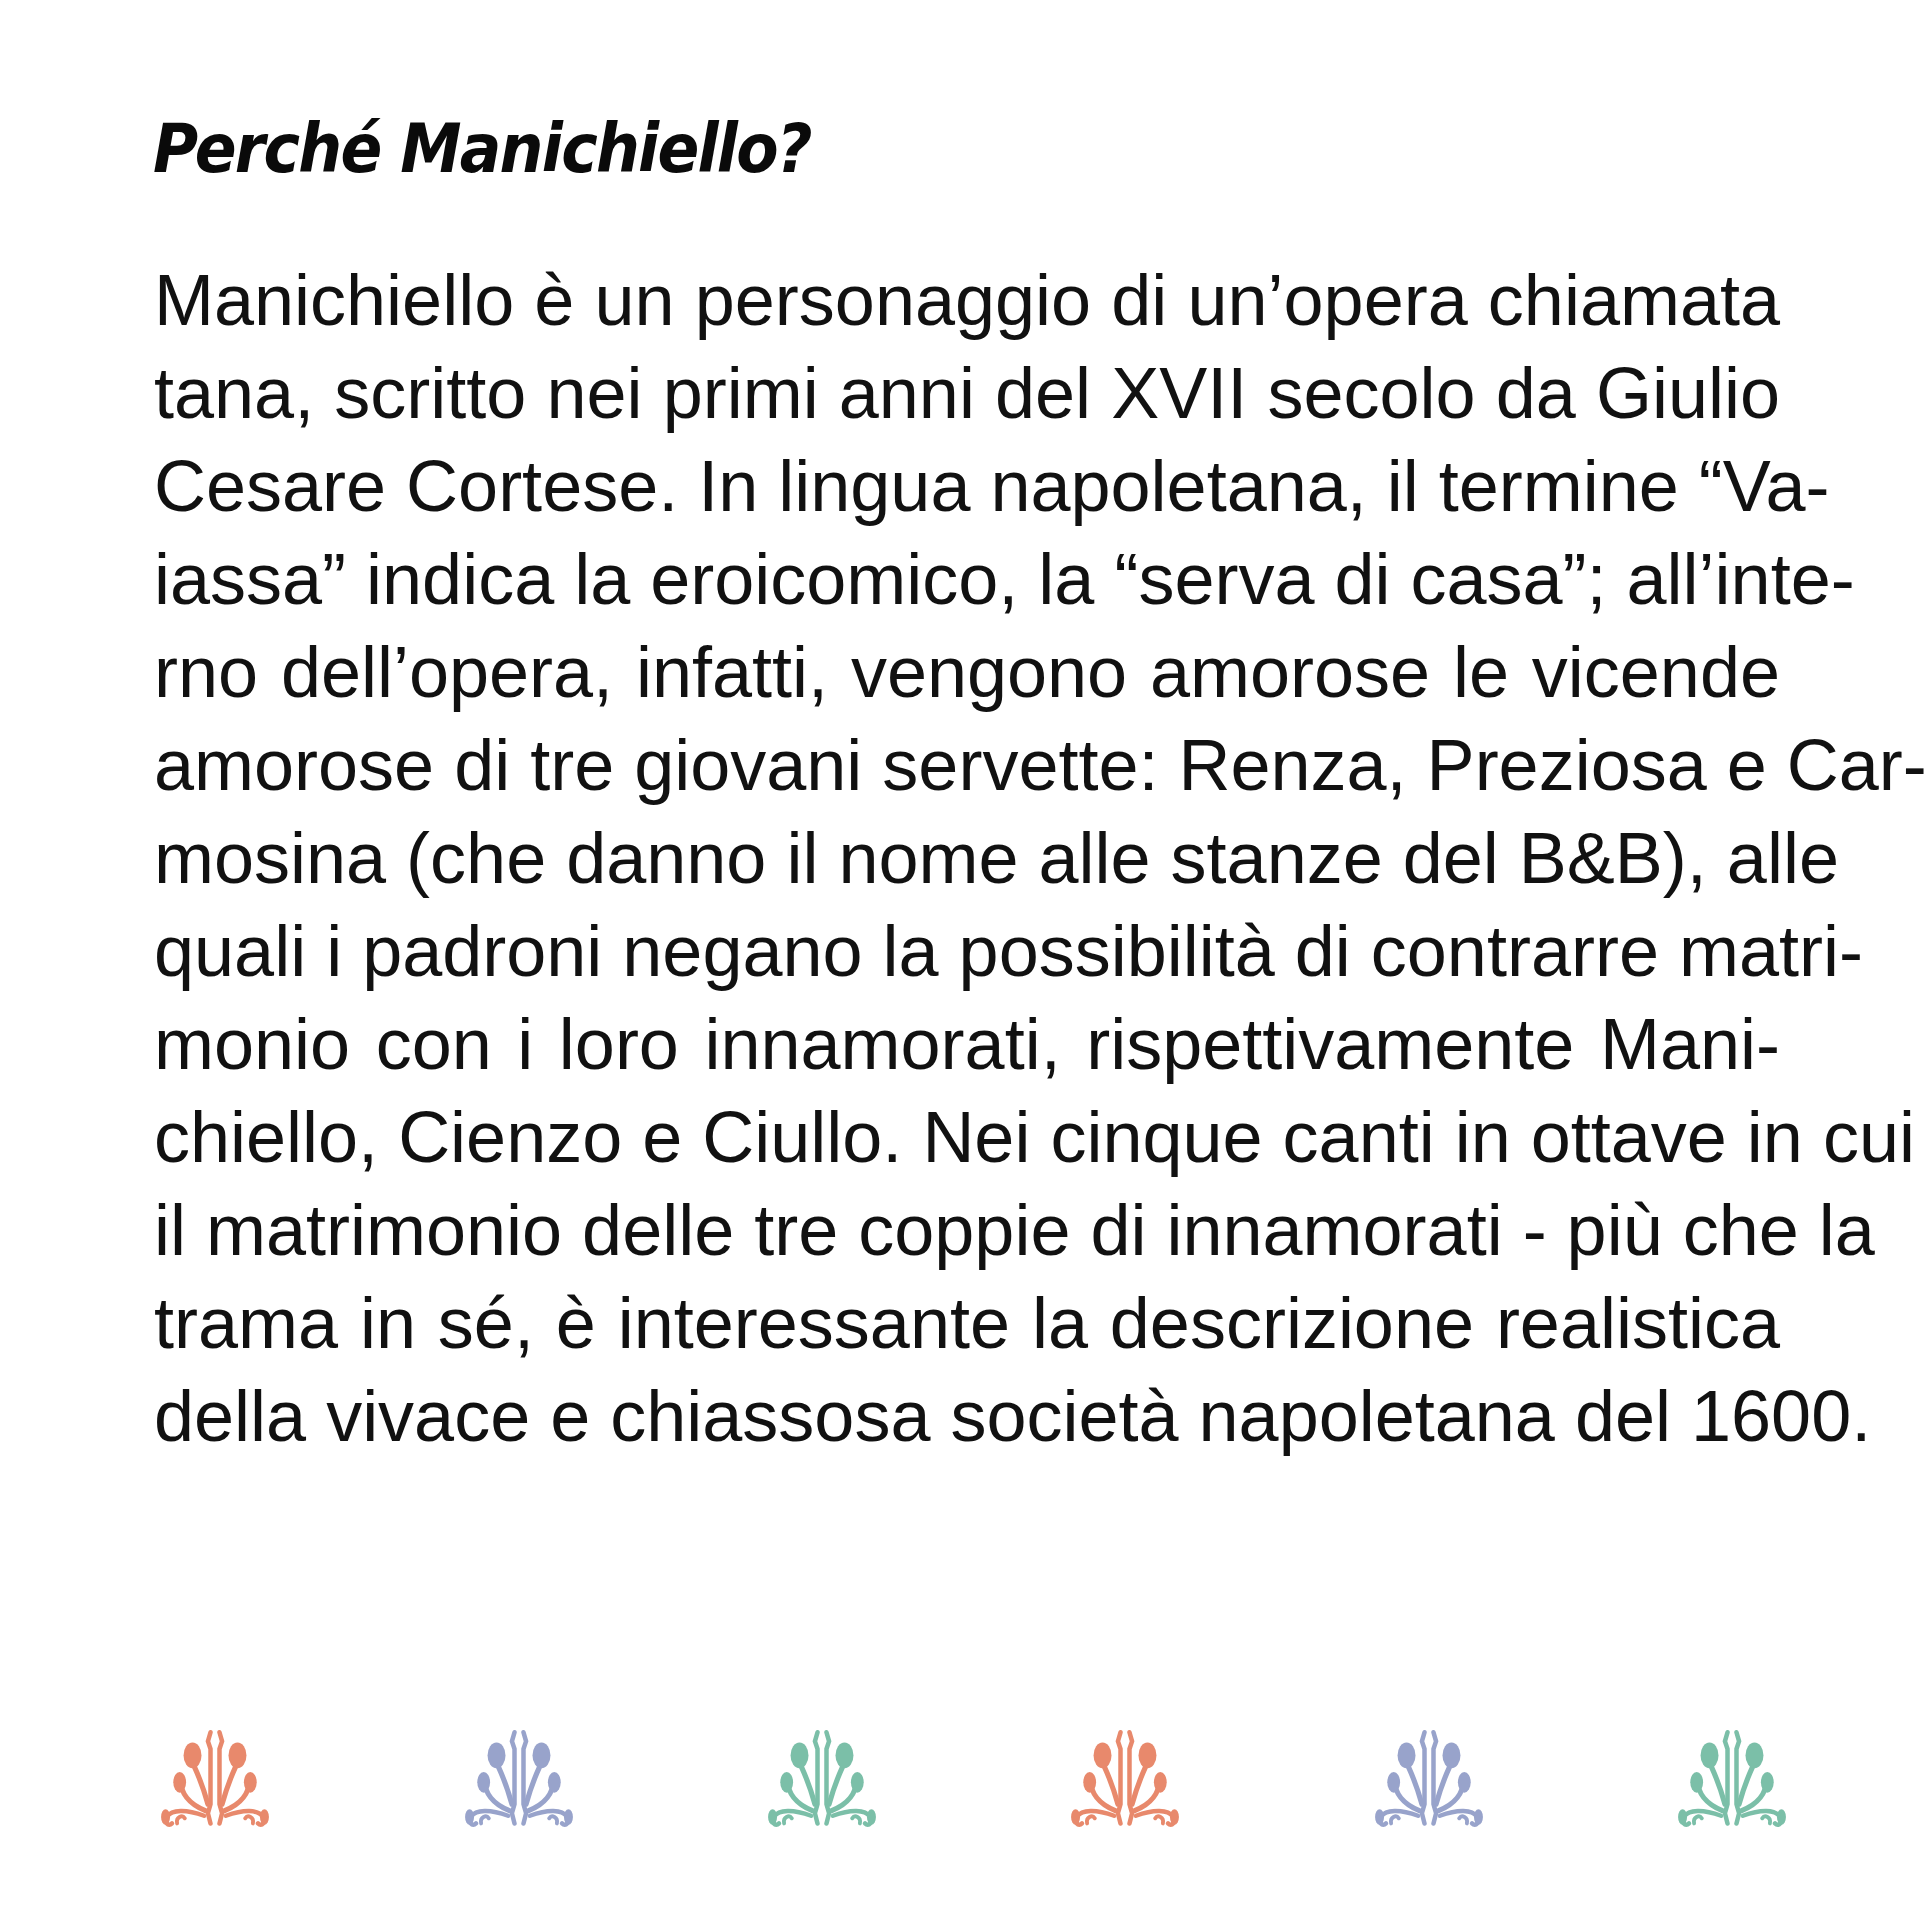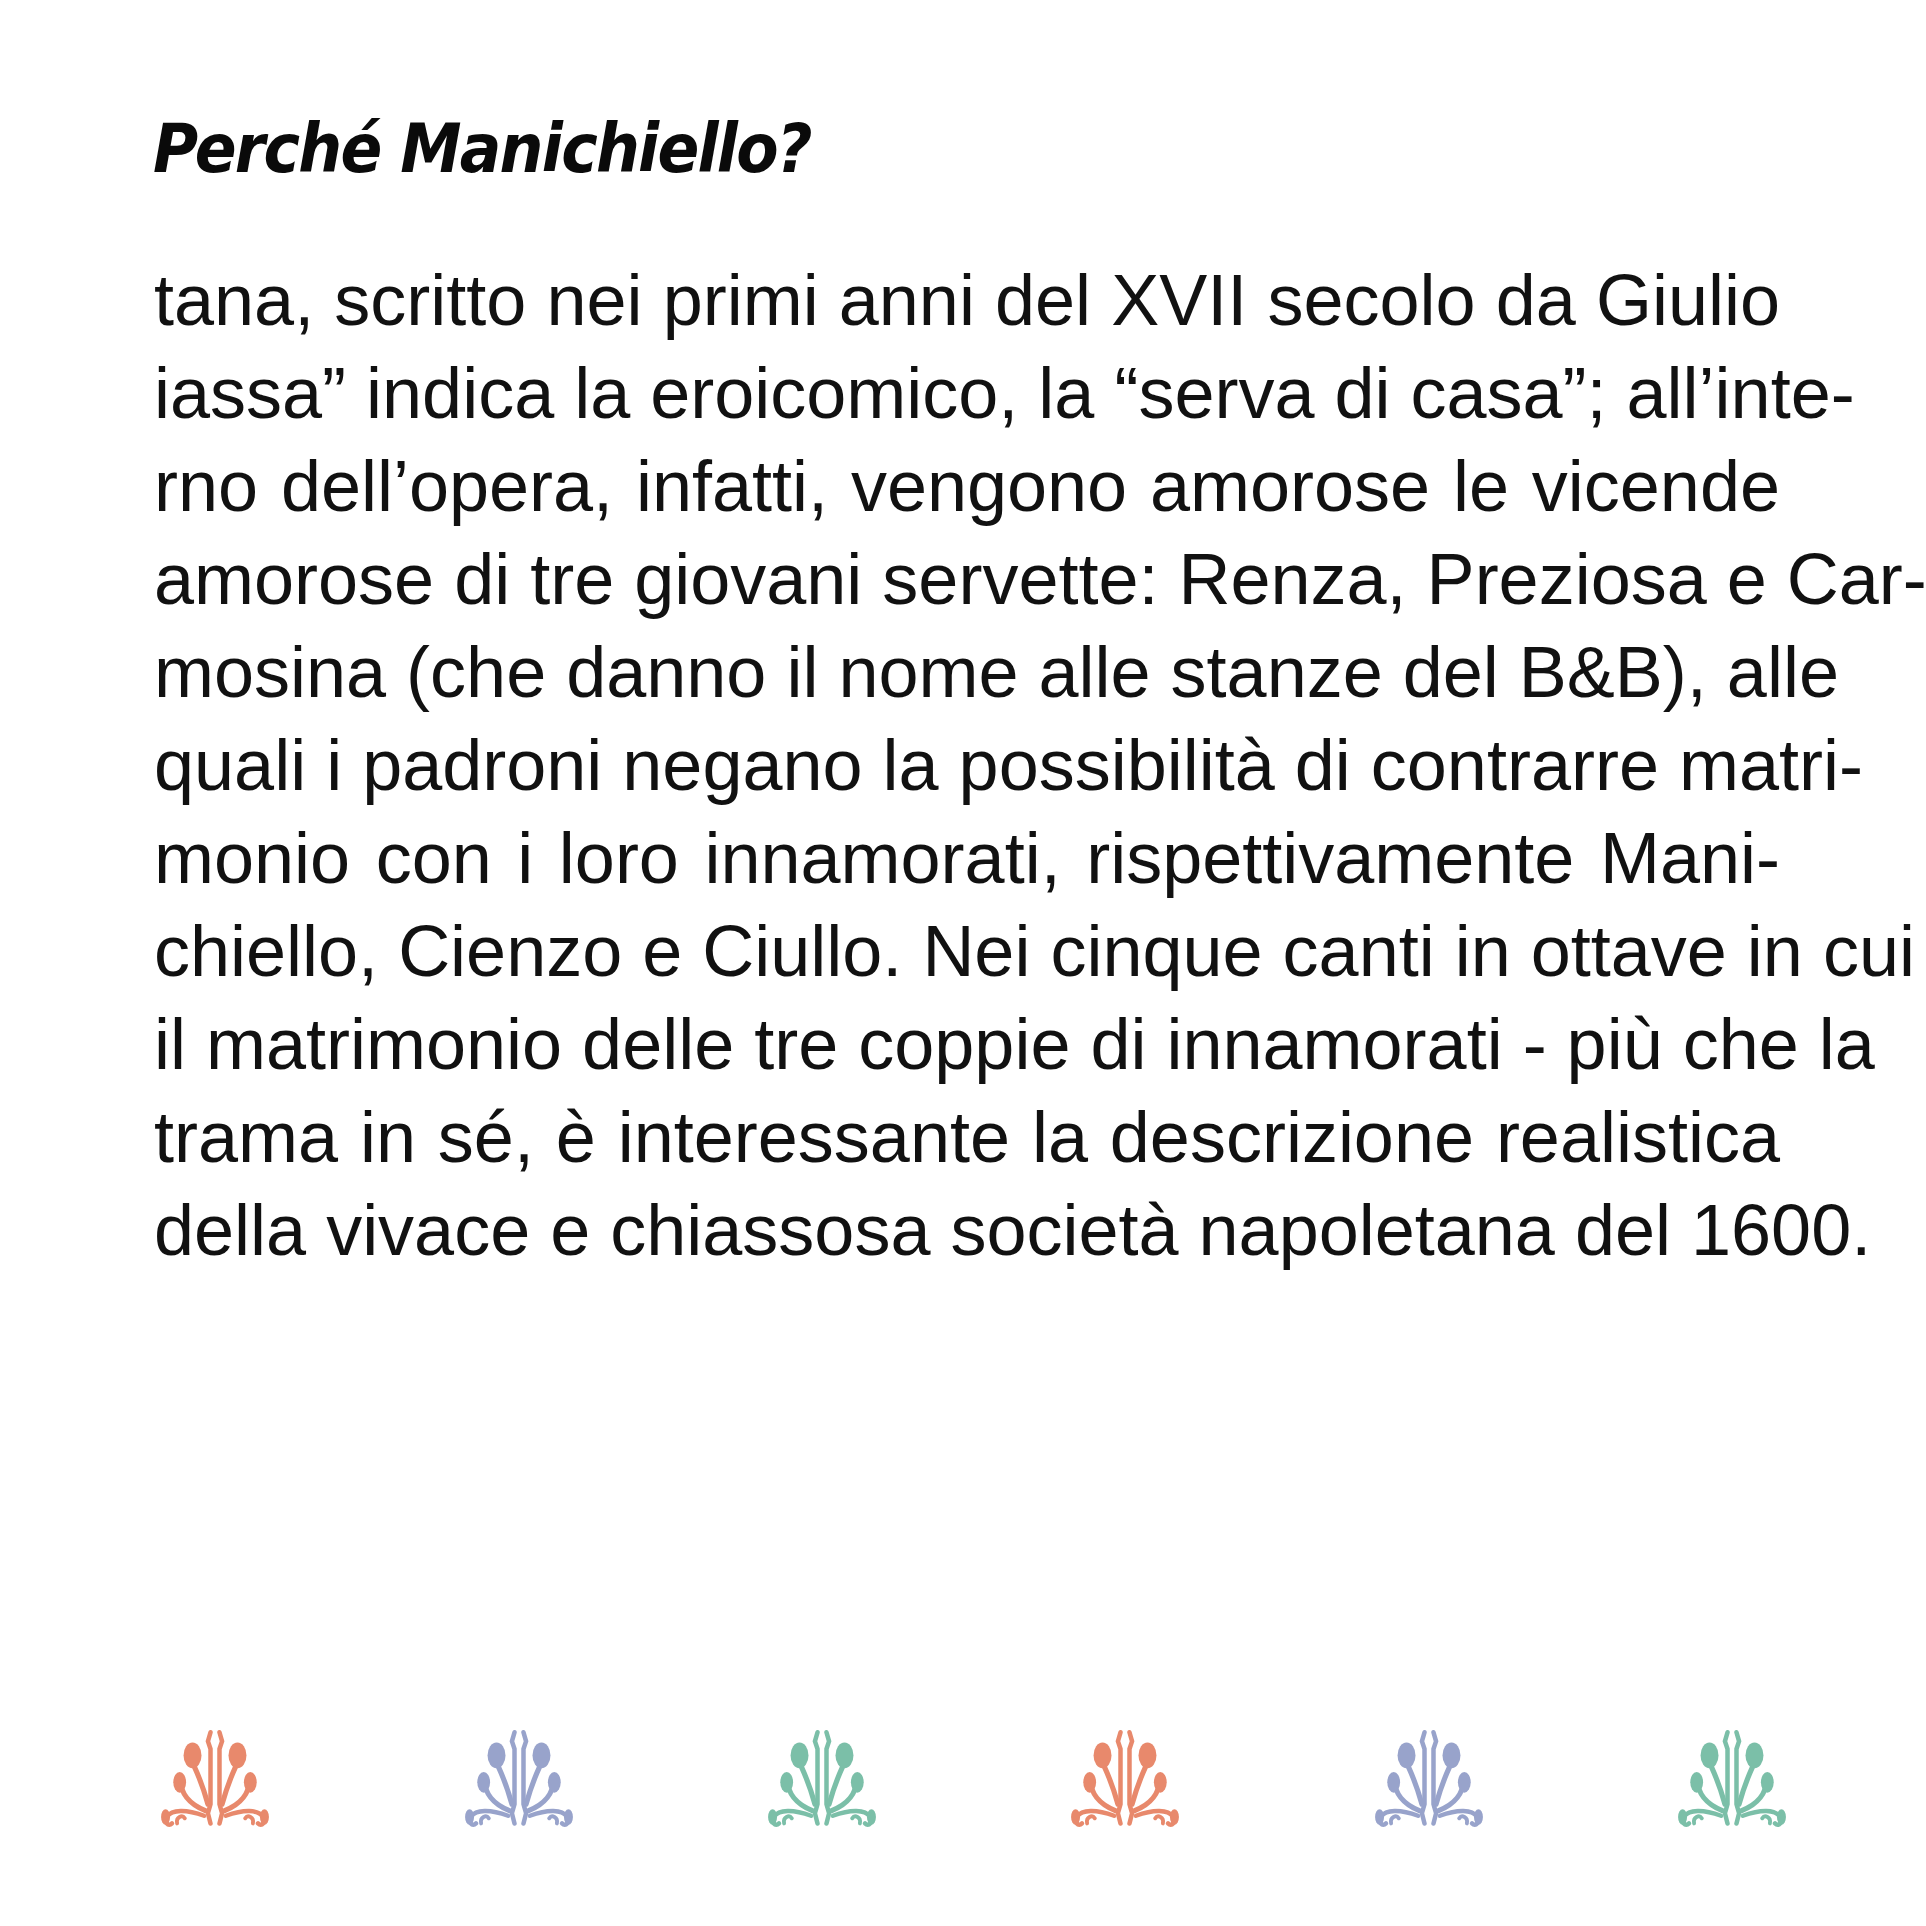--- a/index.html
+++ b/index.html
@@ -29,21 +29,23 @@
     .ornament { position: absolute; top: 0; width: 122px; height: 103px; }
     .ornament svg { width: 122px; height: 103px; display: block; }
   </style>
 </head>
 <body>
 
 <div class="page">
   <h1 class="title">Perché Manichiello?</h1>
 
   <div class="body-text">
+    <span class="line">Manichiello è un personaggio di un’opera chiamata</span>
     <span class="line">tana, scritto nei primi anni del XVII secolo da Giulio</span>
+    <span class="line">Cesare Cortese. In lingua napoletana, il termine “Va-</span>
     <span class="line">iassa” indica la eroicomico, la “serva di casa”; all’inte-</span>
     <span class="line">rno dell’opera, infatti, vengono amorose le vicende</span>
     <span class="line">amorose di tre giovani servette: Renza, Preziosa e Car-</span>
     <span class="line">mosina (che danno il nome alle stanze del B&amp;B), alle</span>
     <span class="line">quali i padroni negano la possibilità di contrarre matri-</span>
     <span class="line">monio con i loro innamorati, rispettivamente Mani-</span>
     <span class="line">chiello, Cienzo e Ciullo. Nei cinque canti in ottave in cui</span>
     <span class="line">il matrimonio delle tre coppie di innamorati - più che la</span>
     <span class="line">trama in sé, è interessante la descrizione realistica</span>
     <span class="line last">della vivace e chiassosa società napoletana del 1600.</span>

